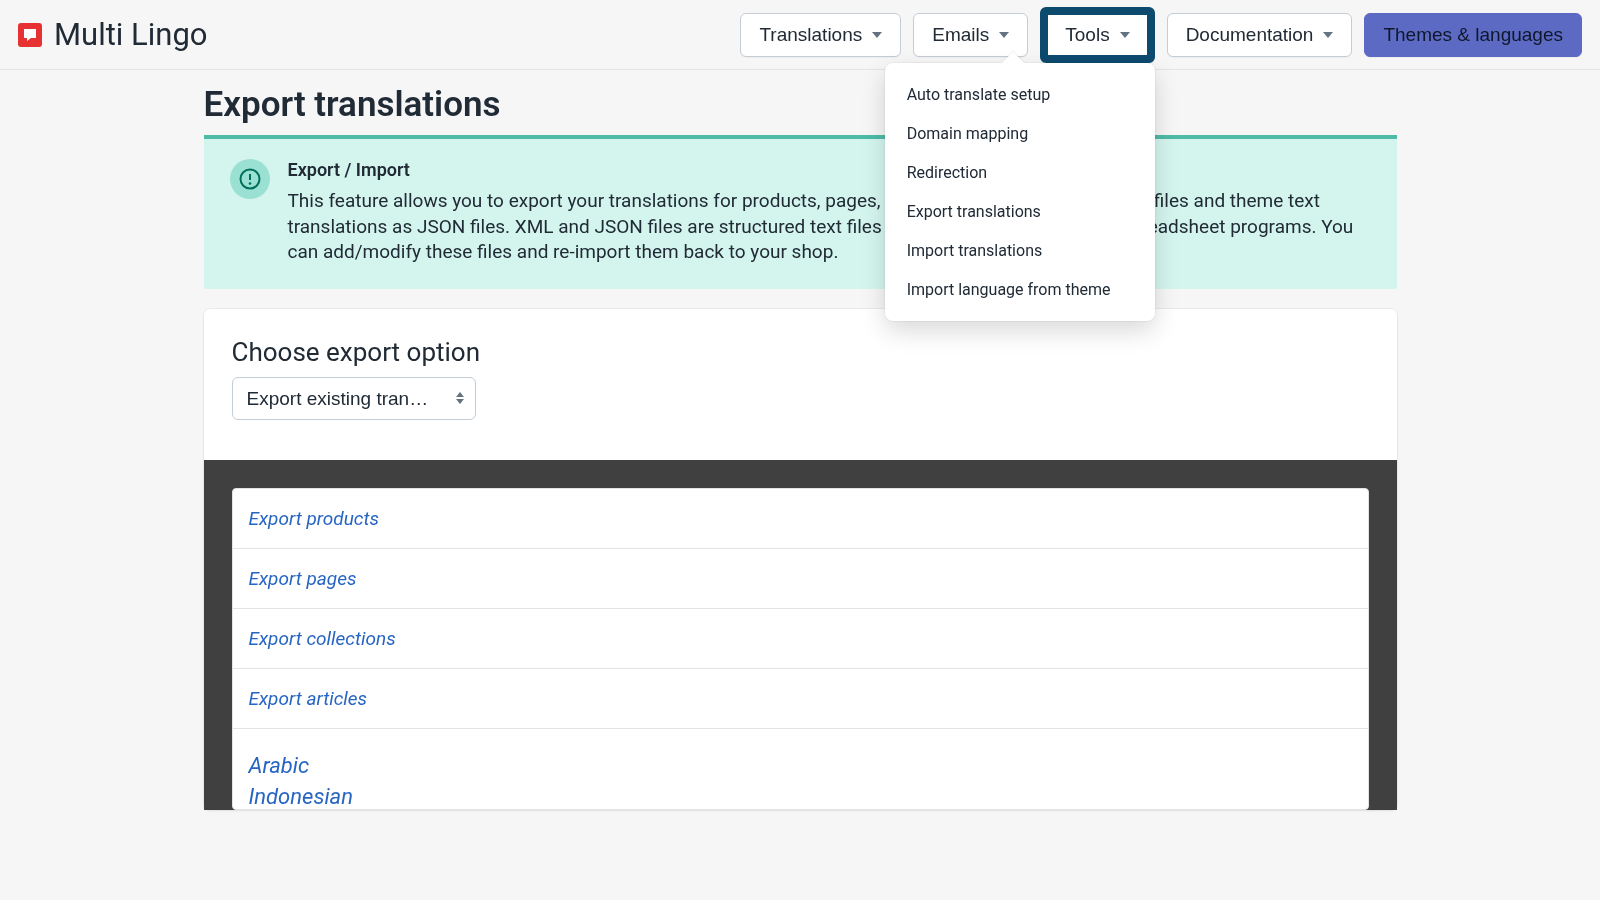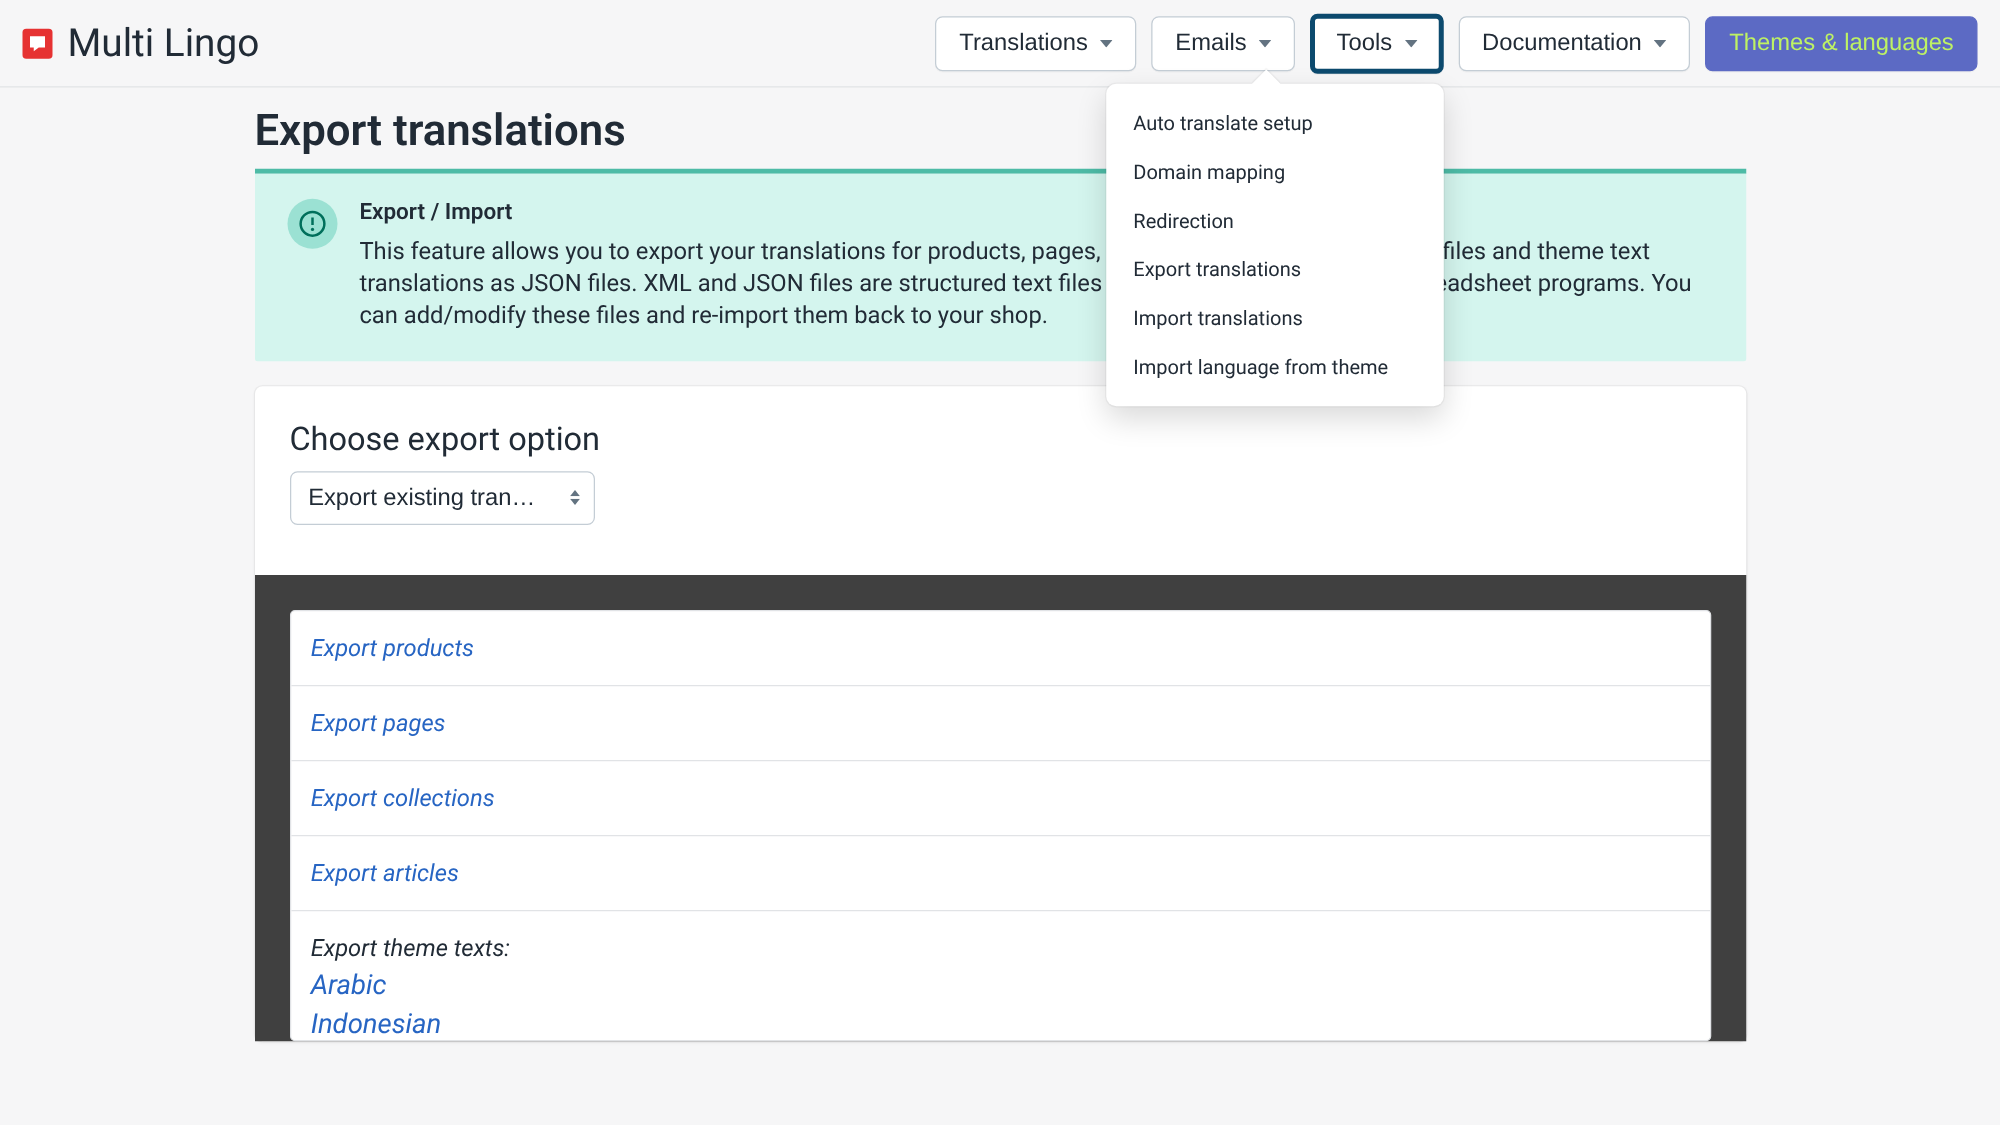--- a/index.html
+++ b/index.html
@@ -55,26 +55,26 @@
     border: 1px solid #c4cdd5;
     border-radius: 6px;
     background: #fff;
     font-size: 19px;
     color: #212b36;
     cursor: pointer;
     box-shadow: 0 1px 0 rgba(0,0,0,0.03);
     white-space: nowrap;
   }
   .nav-btn.active {
-    border: 4px solid #0c4a6e;
+    border: 8px solid #0c4a6e;
     padding: 9px 17px;
   }
   .nav-btn.primary {
     background: #5c6ac4;
-    color: #bef264;
+    color: #0f172a;
     border: 1px solid #5c6ac4;
   }
   .caret-icon {
     width: 10px;
     height: 10px;
     display: inline-flex;
     align-items: center;
     justify-content: center;
   }
   .caret-icon svg { display:block; }
@@ -341,20 +341,19 @@
       </div>
     </div>
 
     <div class="export-list-wrap">
       <div class="export-list">
         <div class="export-row">Export products</div>
         <div class="export-row">Export pages</div>
         <div class="export-row">Export collections</div>
         <div class="export-row">Export articles</div>
         <div class="export-row theme-row">
-          <div>Export theme texts:</div>
           <div class="theme-lang-link">Arabic</div>
           <div class="theme-lang-link">Indonesian</div>
         </div>
       </div>
     </div>
   </div>
 </div>
 
 </body></html>

